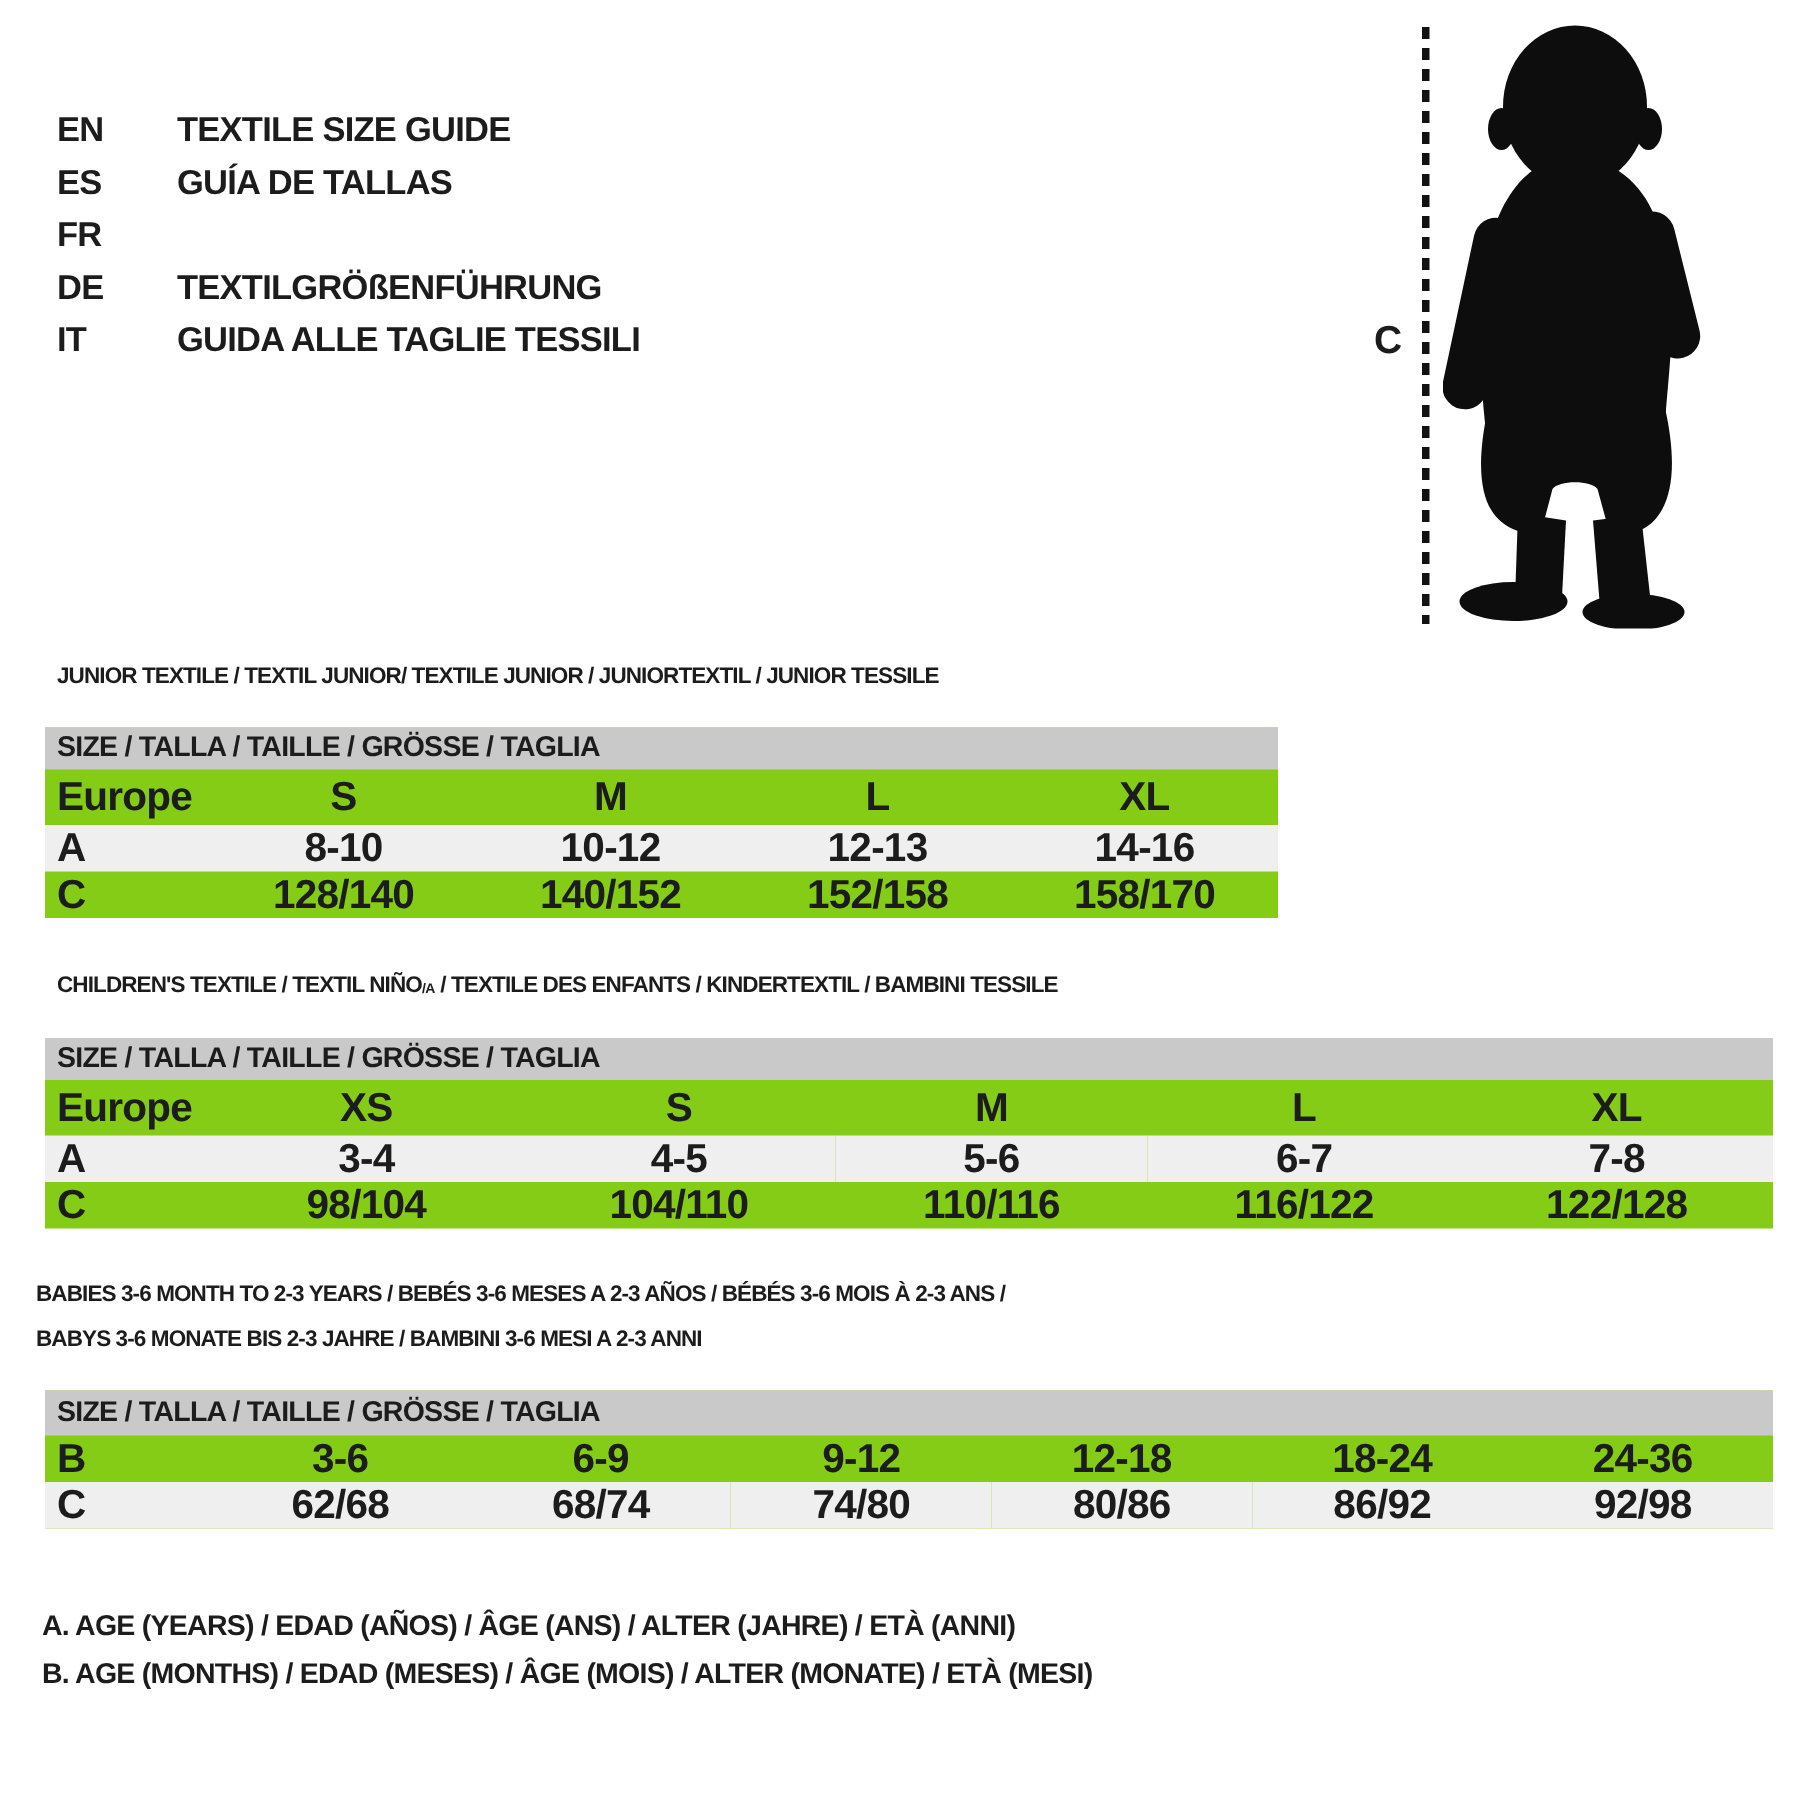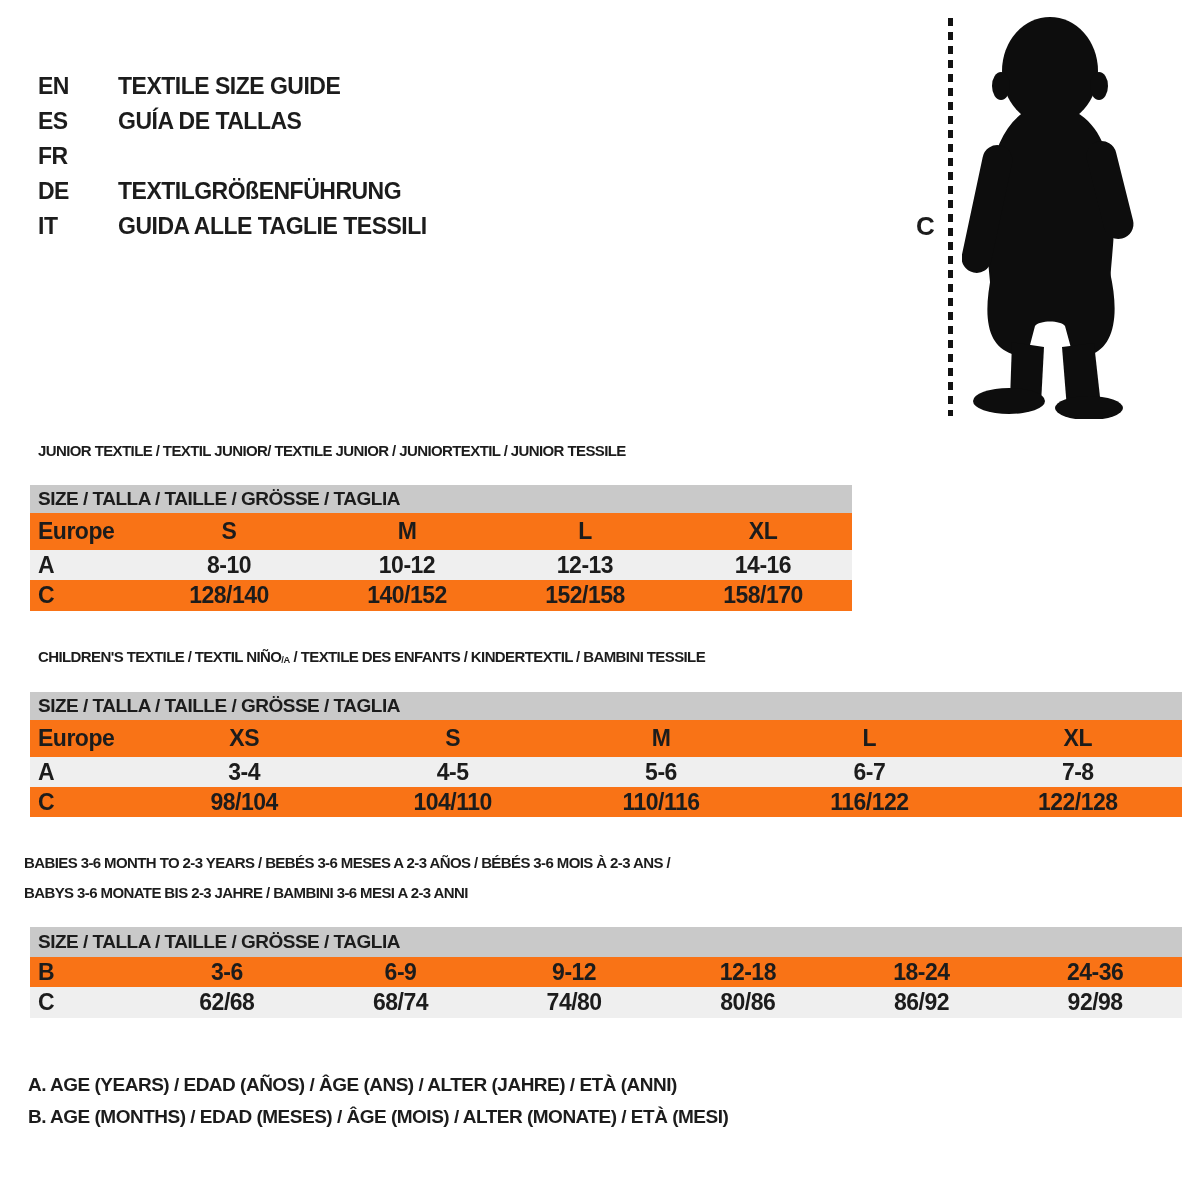--- a/index.html
+++ b/index.html
@@ -22,27 +22,27 @@
     width:5px;height:398px;
     background:repeating-linear-gradient(to bottom,#121212 0px,#121212 8px,transparent 8px,transparent 14px);
   }
   .c-label{font-size:26px;}
 
   
   .tbl-title{font-size:15px;letter-spacing:-0.6px;white-space:nowrap;line-height:30px;}
   .title-sub{font-size:0.62em;vertical-align:-0.12em;letter-spacing:-0.3px;}
 
   
-  .tbl{background:#f97316;}
+  .tbl{background:#84cc16;}
   .band{
     background:#c9c9c9;height:28px;line-height:28px;
     font-size:19px;padding-left:8px;white-space:nowrap;
   }
   table{border-collapse:collapse;width:100%;table-layout:fixed;}
-  td{font-size:23px;text-align:center;vertical-align:middle;padding:0;}
+  td{font-size:27px;text-align:center;vertical-align:middle;padding:0;}
   td.lab{text-align:left;padding-left:8px;}
   col.lab{width:110px;}
   tr.h37 td{height:37px;}
   tr.h30 td{height:30px;}
   tr.h31 td{height:31px;}
   tr.alt td{background:#efefef;}
 
   
   .legend-line{font-size:19px;line-height:32px;white-space:nowrap;}
 </style>

